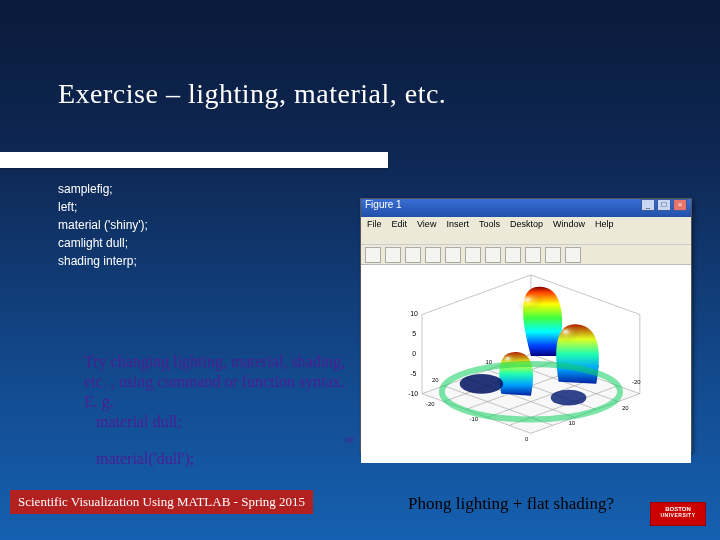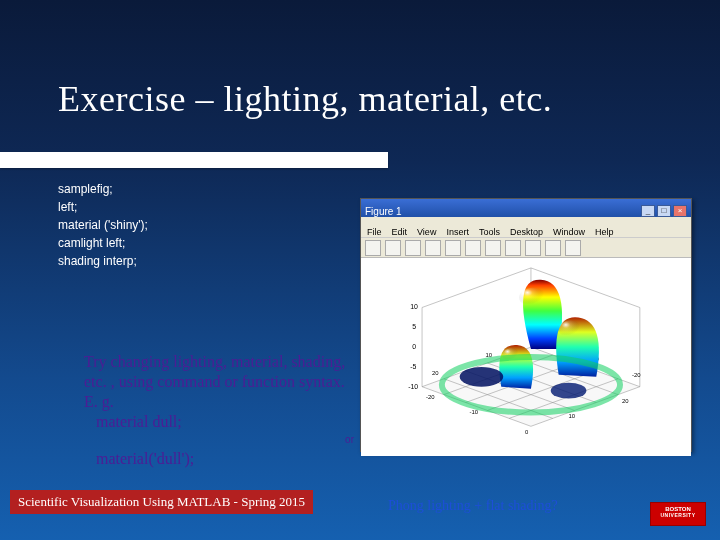--- a/index.html
+++ b/index.html
@@ -6,21 +6,21 @@
   body {
     width: 720px;
     height: 540px;
     background: linear-gradient(to bottom, #0a1a3a 0%, #0e2855 30%, #134a8e 70%, #1560b0 100%);
     font-family: "Times New Roman", serif;
     position: relative;
     overflow: hidden;
   }
   .title {
     color: #fff;
-    font-size: 36px;
+    font-size: 28px;
     font-weight: normal;
     padding: 78px 0 0 58px;
     letter-spacing: 0.5px;
   }
   .accent-bar {
     position: absolute;
     left: 0;
     top: 152px;
     height: 16px;
     width: 388px;
@@ -62,24 +62,24 @@
     position: absolute;
     left: 10px;
     bottom: 26px;
     background: #b32020;
     color: #fff;
     font-size: 13px;
     padding: 4px 8px;
   }
   .caption {
     position: absolute;
-    left: 388px;
+    left: 408px;
     bottom: 26px;
-    color: #1d4ed8;
-    font-size: 14px;
+    color: #000000;
+    font-size: 17px;
   }
   .logo {
     position: absolute;
     right: 14px;
     bottom: 14px;
     width: 56px;
     height: 24px;
     background: #c00;
     color: #fff;
     font-family: Arial, sans-serif;
@@ -103,43 +103,43 @@
     border: 1px solid #555;
     box-shadow: 2px 2px 4px rgba(0,0,0,0.4);
     font-family: Tahoma, Arial, sans-serif;
   }
   .figwin .titlebar {
     height: 18px;
     background: linear-gradient(to bottom, #3a6ed5, #2050a8);
     color: #fff;
     font-size: 10px;
     display: flex;
-    align-items: flex-end;
+    align-items: flex-start;
     padding: 0 4px;
     justify-content: space-between;
   }
   .figwin .titlebar .btns { display: flex; gap: 2px; }
   .figwin .titlebar .btn {
     width: 14px; height: 12px;
     background: #c8d8f4;
     border: 1px solid #3a5a98;
     font-size: 8px;
     text-align: center;
     line-height: 10px;
     color: #222;
   }
   .figwin .titlebar .btn.close { background: #e8746a; color: #fff; }
   .figwin .menubar {
-    height: 16px;
+    height: 28px;
     background: #ece9d8;
     font-size: 9px;
     color: #000;
     display: flex;
     gap: 10px;
-    padding: 10px 6px;
+    padding: 2px 6px;
     border-bottom: 1px solid #ccc;
   }
   .figwin .toolbar {
     height: 20px;
     background: #ece9d8;
     display: flex;
     gap: 4px;
     padding: 2px 4px;
     border-bottom: 1px solid #bbb;
   }
@@ -158,21 +158,21 @@
 </head>
 <body>
 
 <div class="title">Exercise – lighting, material, etc.</div>
 <div class="accent-bar"></div>
 
 <div class="cmd-block">
   <div class="cmd-line">samplefig;</div>
   <div class="cmd-line">left;</div>
   <div class="cmd-line">material ('shiny');</div>
-  <div class="cmd-line">camlight left;</div>
+  <div class="cmd-line">camlight dull;</div>
   <div class="cmd-line">shading interp;</div>
 </div>
 
 <div class="tip">
   <span>Try changing lighting, material, shading, etc. , using command or function syntax.  E. g.</span>
   <div class="indent">material dull;</div>
   <div class="or">or</div>
   <div class="indent">material('dull');</div>
 </div>
 

